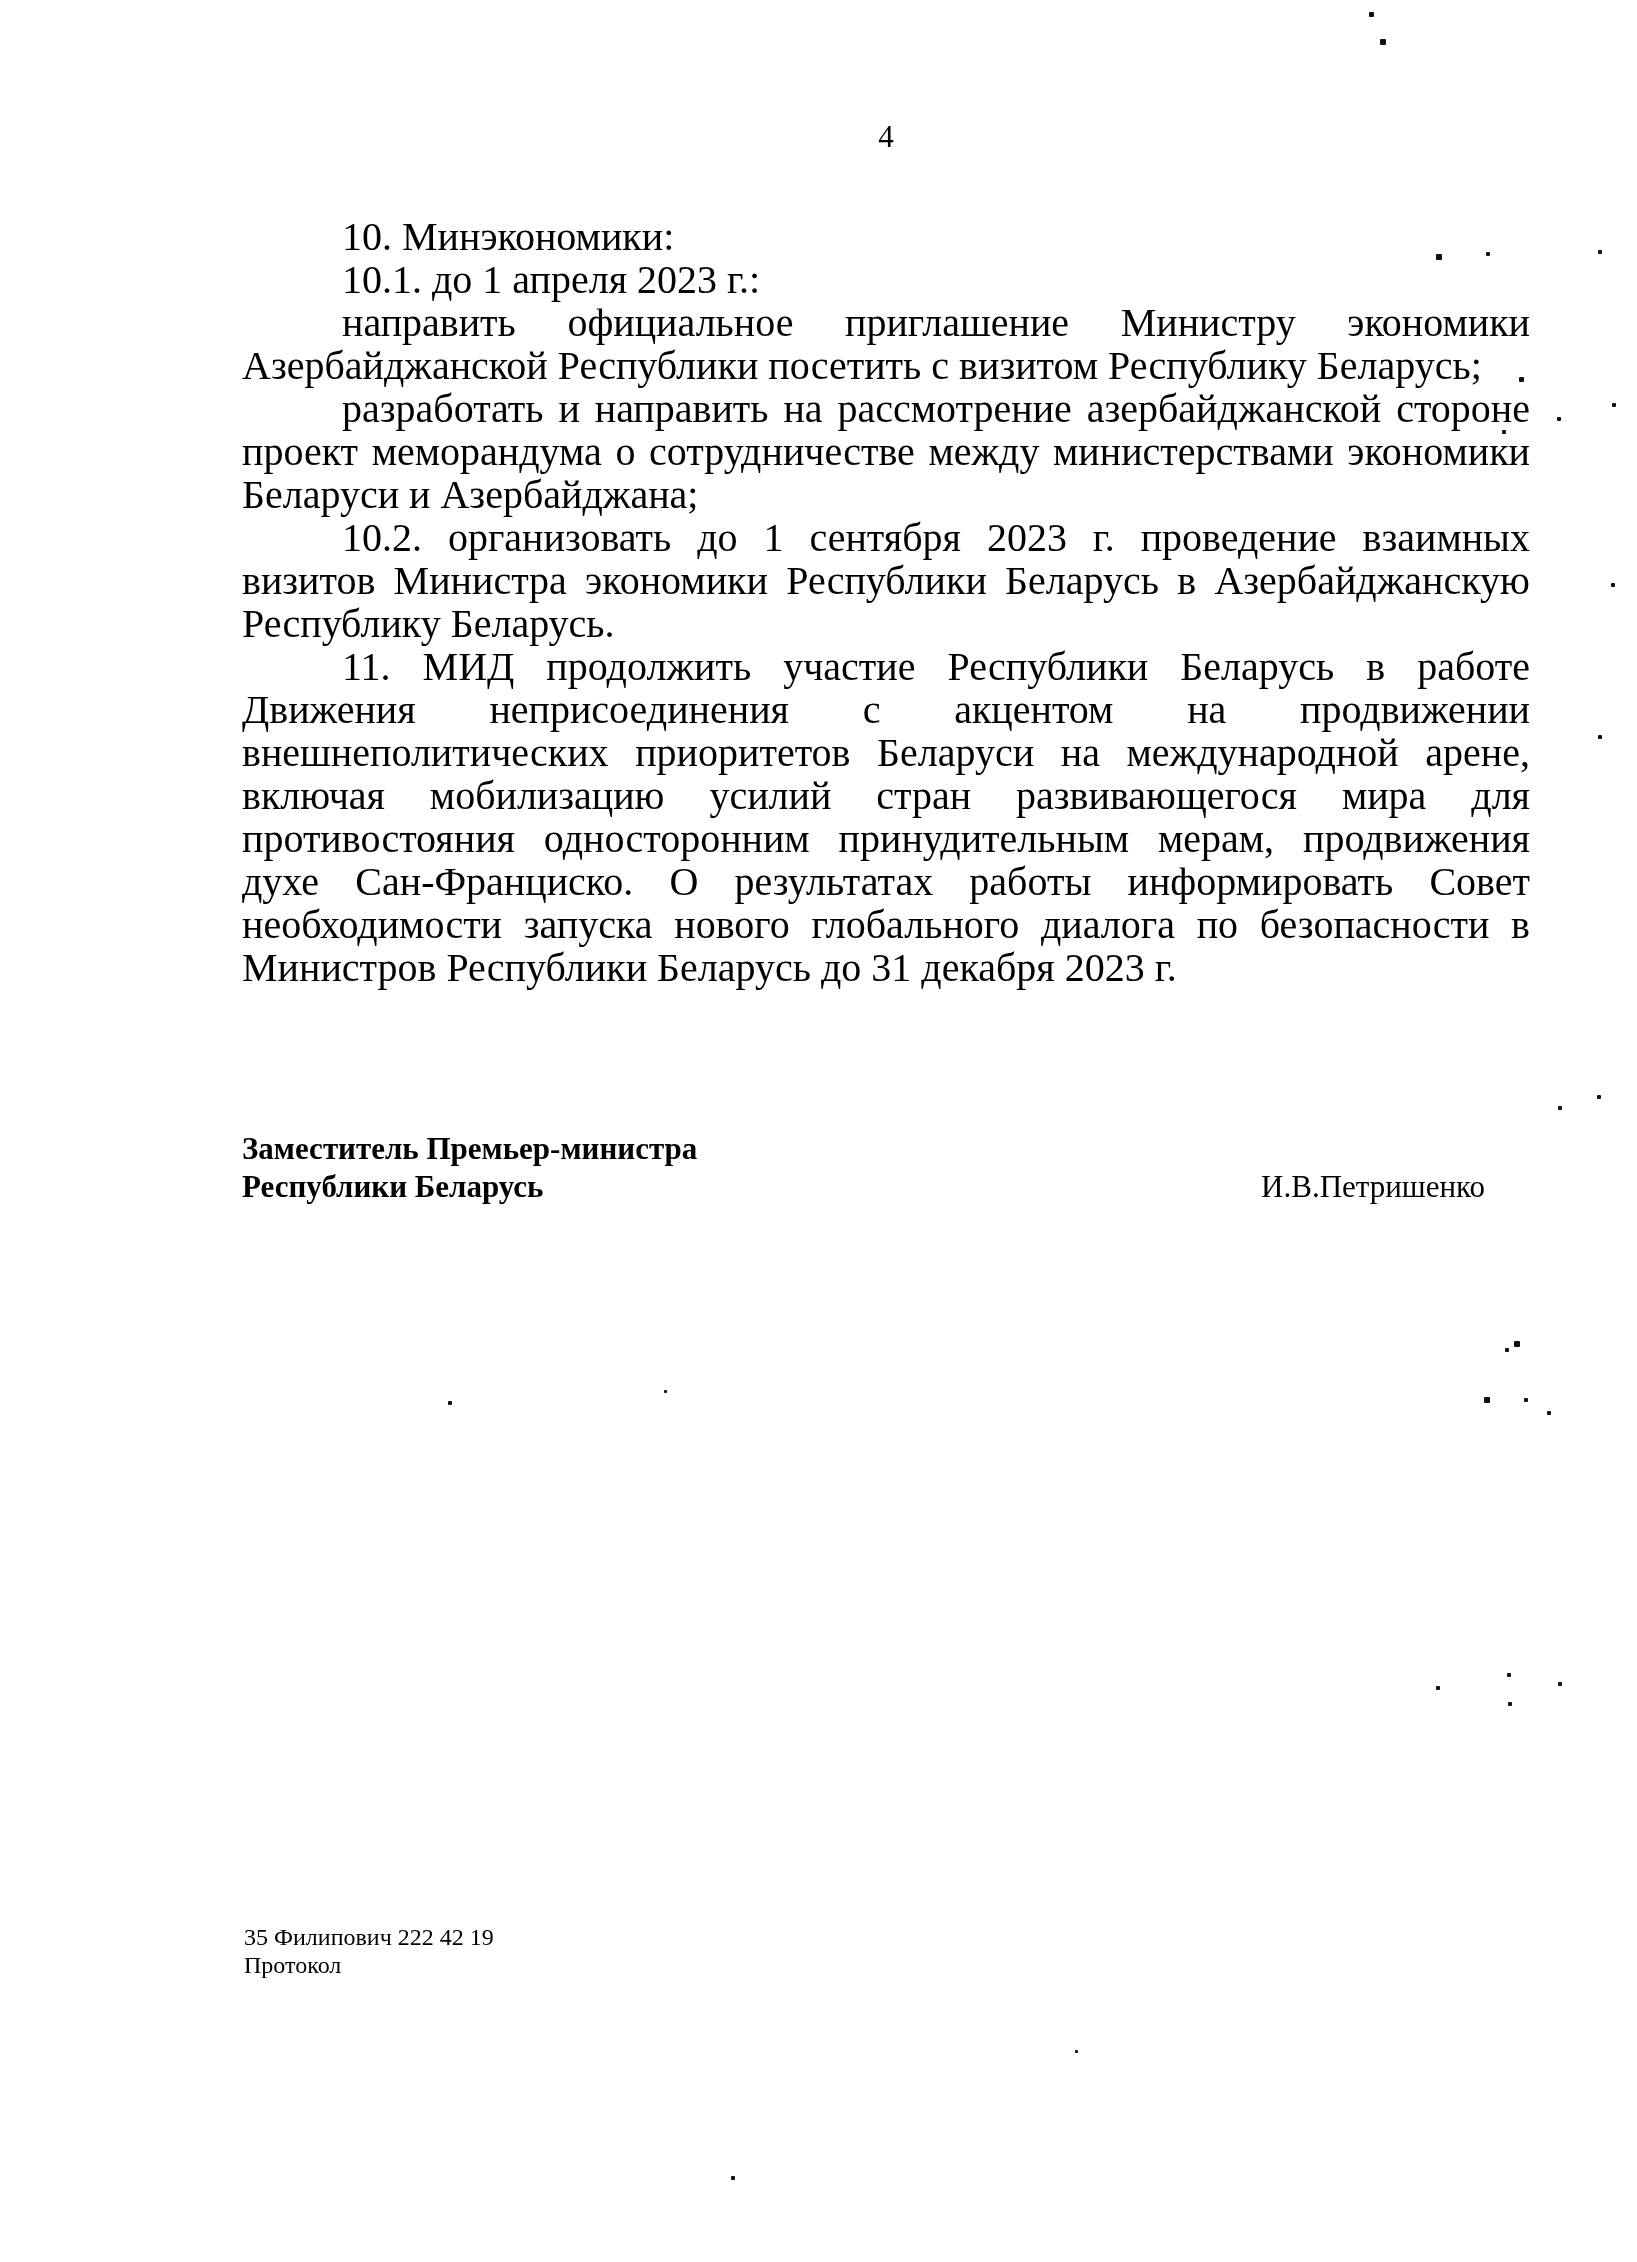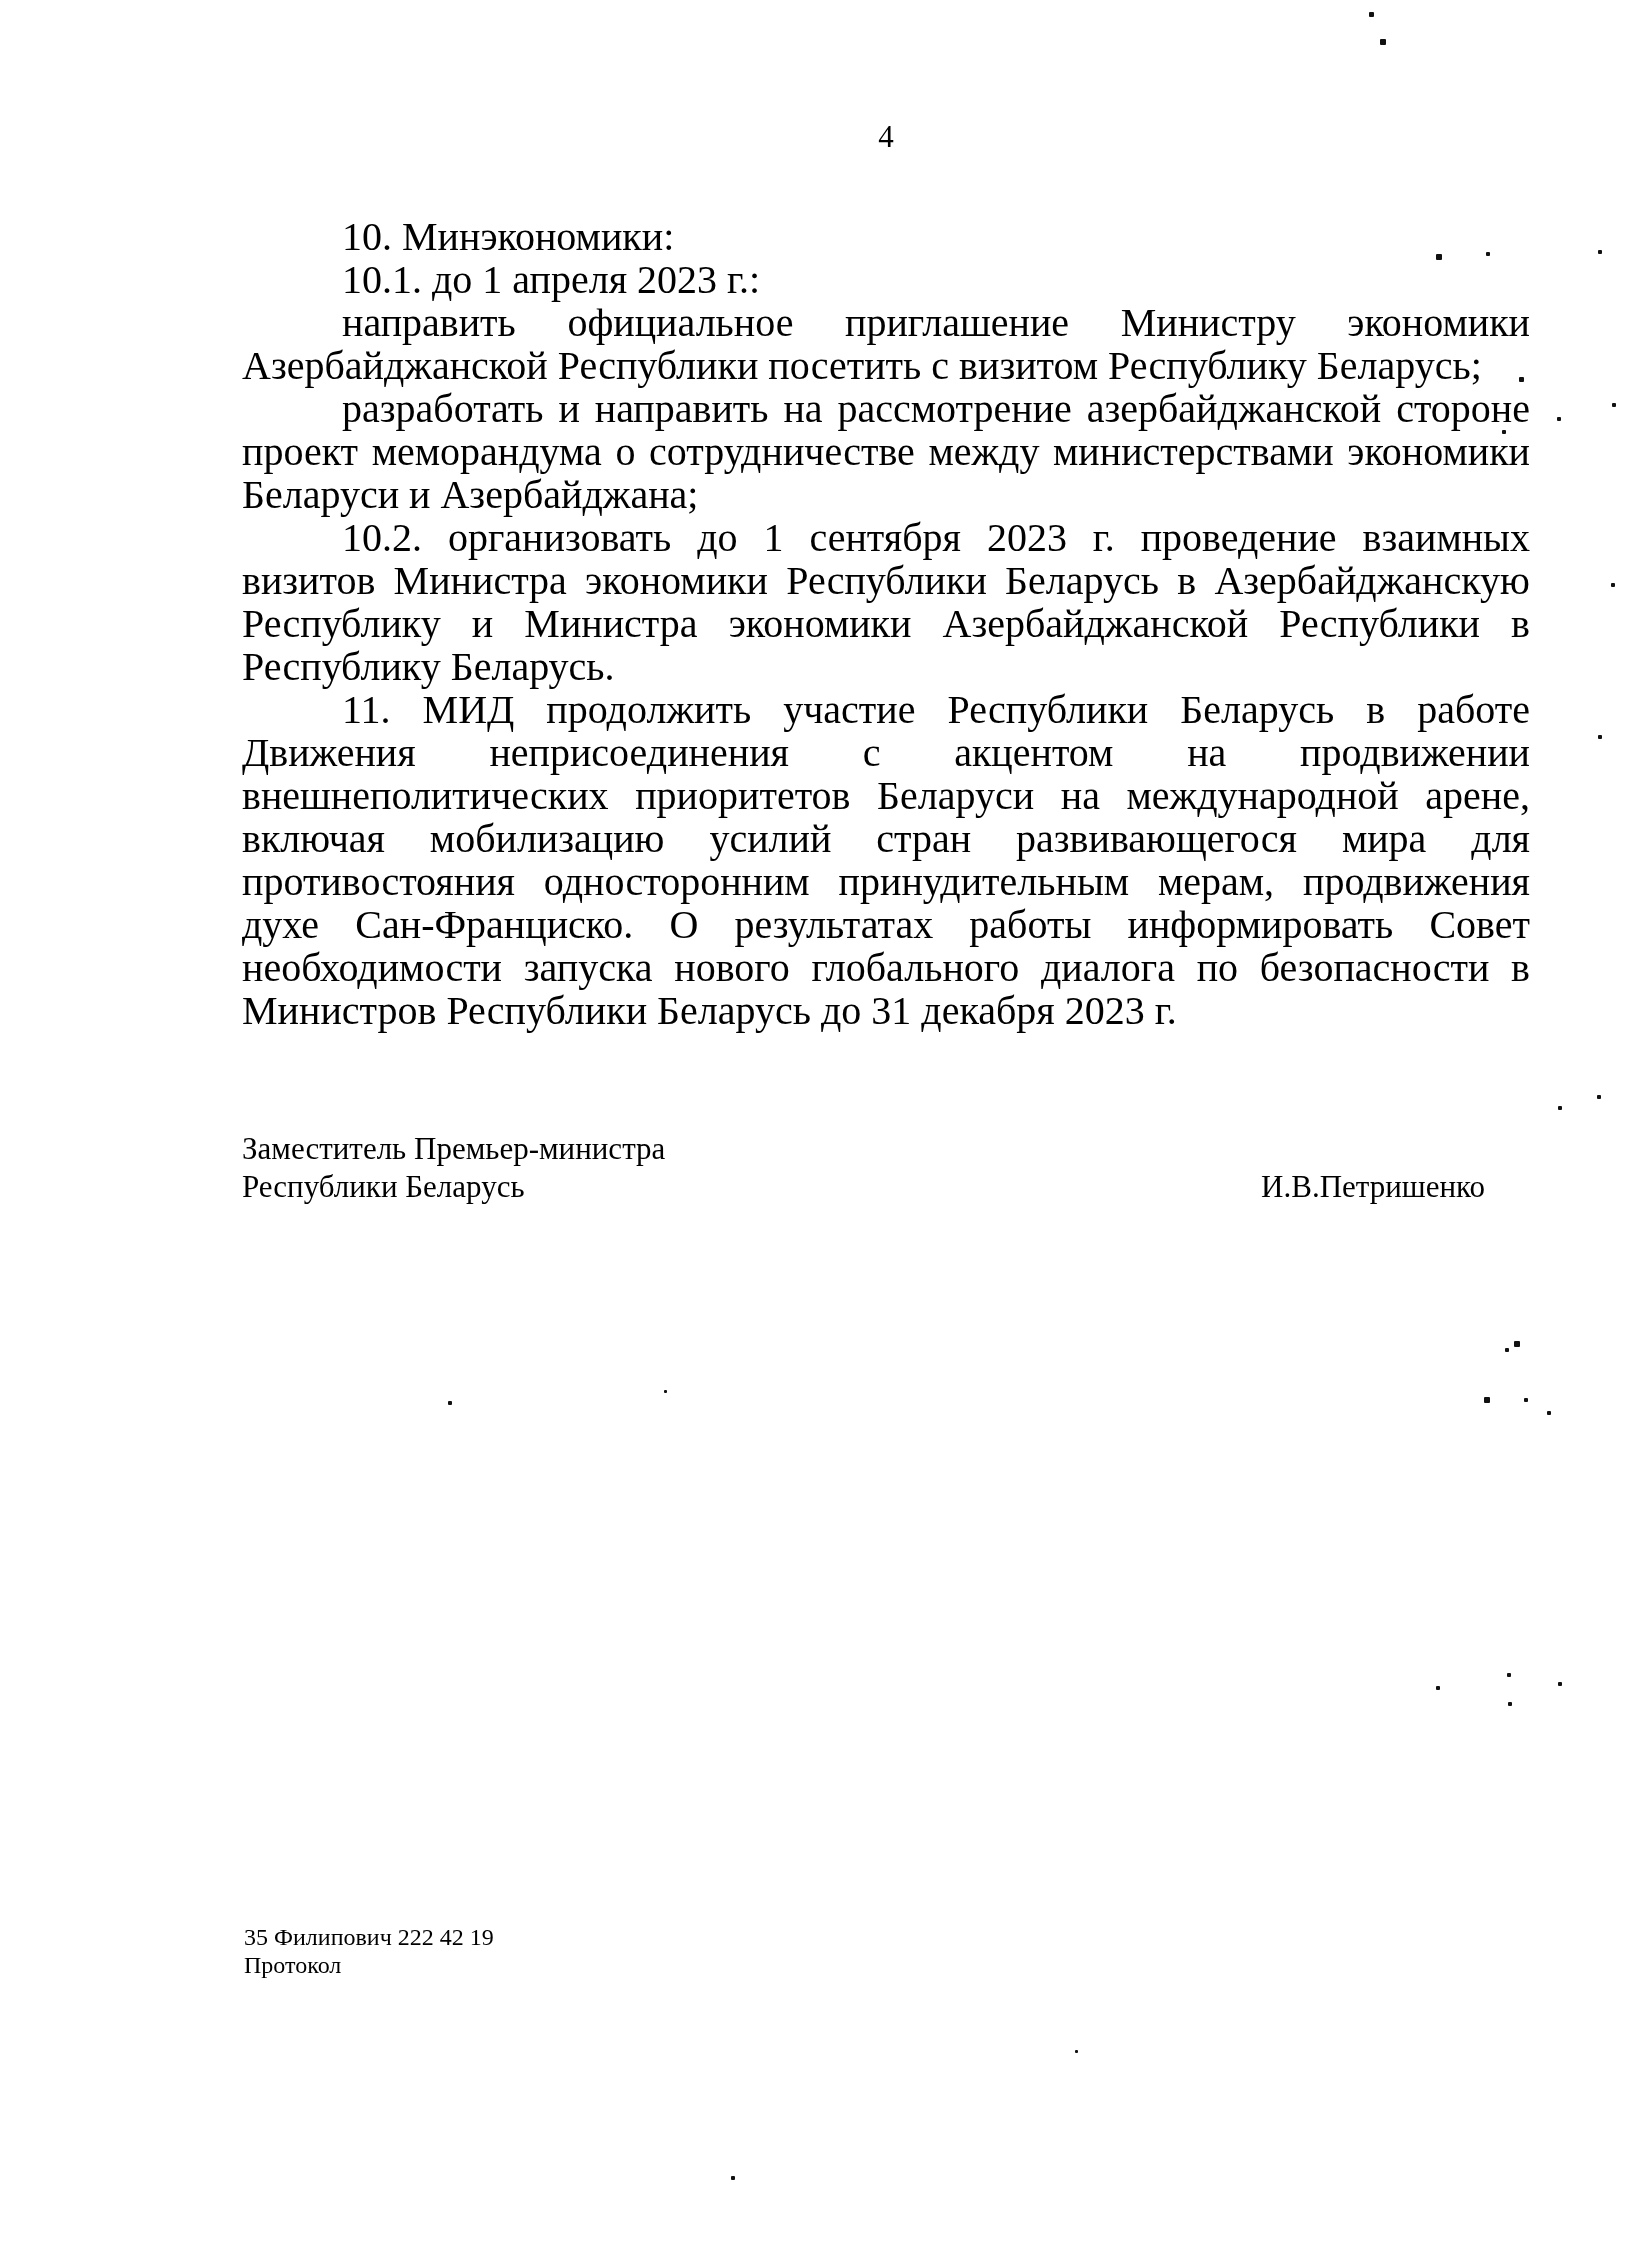--- a/index.html
+++ b/index.html
@@ -34,21 +34,21 @@
   .line.first { padding-left: 100px; }
   .signature {
     position: absolute;
     left: 242px;
     top: 1130px;
     width: 1288px;
     height: 76px;
     font-size: 31px;
     line-height: 38px;
   }
-  .sig-left { position: absolute; left: 0; top: 0; }
+  .sig-left { position: absolute; left: 0; top: 0; font-weight: bold; }
   .sig-name { position: absolute; right: 45px; bottom: 0; line-height: 38px; }
   .doc-footer {
     position: absolute;
     left: 244px;
     top: 1923px;
     font-size: 24px;
     line-height: 28px;
   }
   .speck { position: absolute; background: #111; border-radius: 1px; }
 </style>
@@ -62,21 +62,20 @@
   <div class="doc-body">
       <div class="line first">10. Минэкономики:</div>
       <div class="line first">10.1. до 1 апреля 2023 г.:</div>
       <div class="line first just">направить официальное приглашение Министру экономики</div>
       <div class="line">Азербайджанской Республики посетить с визитом Республику Беларусь;</div>
       <div class="line first just">разработать и направить на рассмотрение азербайджанской стороне</div>
       <div class="line just">проект меморандума о сотрудничестве между министерствами экономики</div>
       <div class="line">Беларуси и Азербайджана;</div>
       <div class="line first just">10.2. организовать до 1 сентября 2023 г. проведение взаимных</div>
       <div class="line just">визитов Министра экономики Республики Беларусь в Азербайджанскую</div>
-      <div class="line just">Республику и Министра экономики Азербайджанской Республики в</div>
       <div class="line">Республику Беларусь.</div>
       <div class="line first just">11. МИД продолжить участие Республики Беларусь в работе</div>
       <div class="line just">Движения неприсоединения с акцентом на продвижении</div>
       <div class="line just">внешнеполитических приоритетов Беларуси на международной арене,</div>
       <div class="line just">включая мобилизацию усилий стран развивающегося мира для</div>
       <div class="line just">противостояния односторонним принудительным мерам, продвижения</div>
       <div class="line just">духе Сан-Франциско. О результатах работы информировать Совет</div>
       <div class="line just">необходимости запуска нового глобального диалога по безопасности в</div>
       <div class="line">Министров Республики Беларусь до 31 декабря 2023 г.</div>
     </div>

